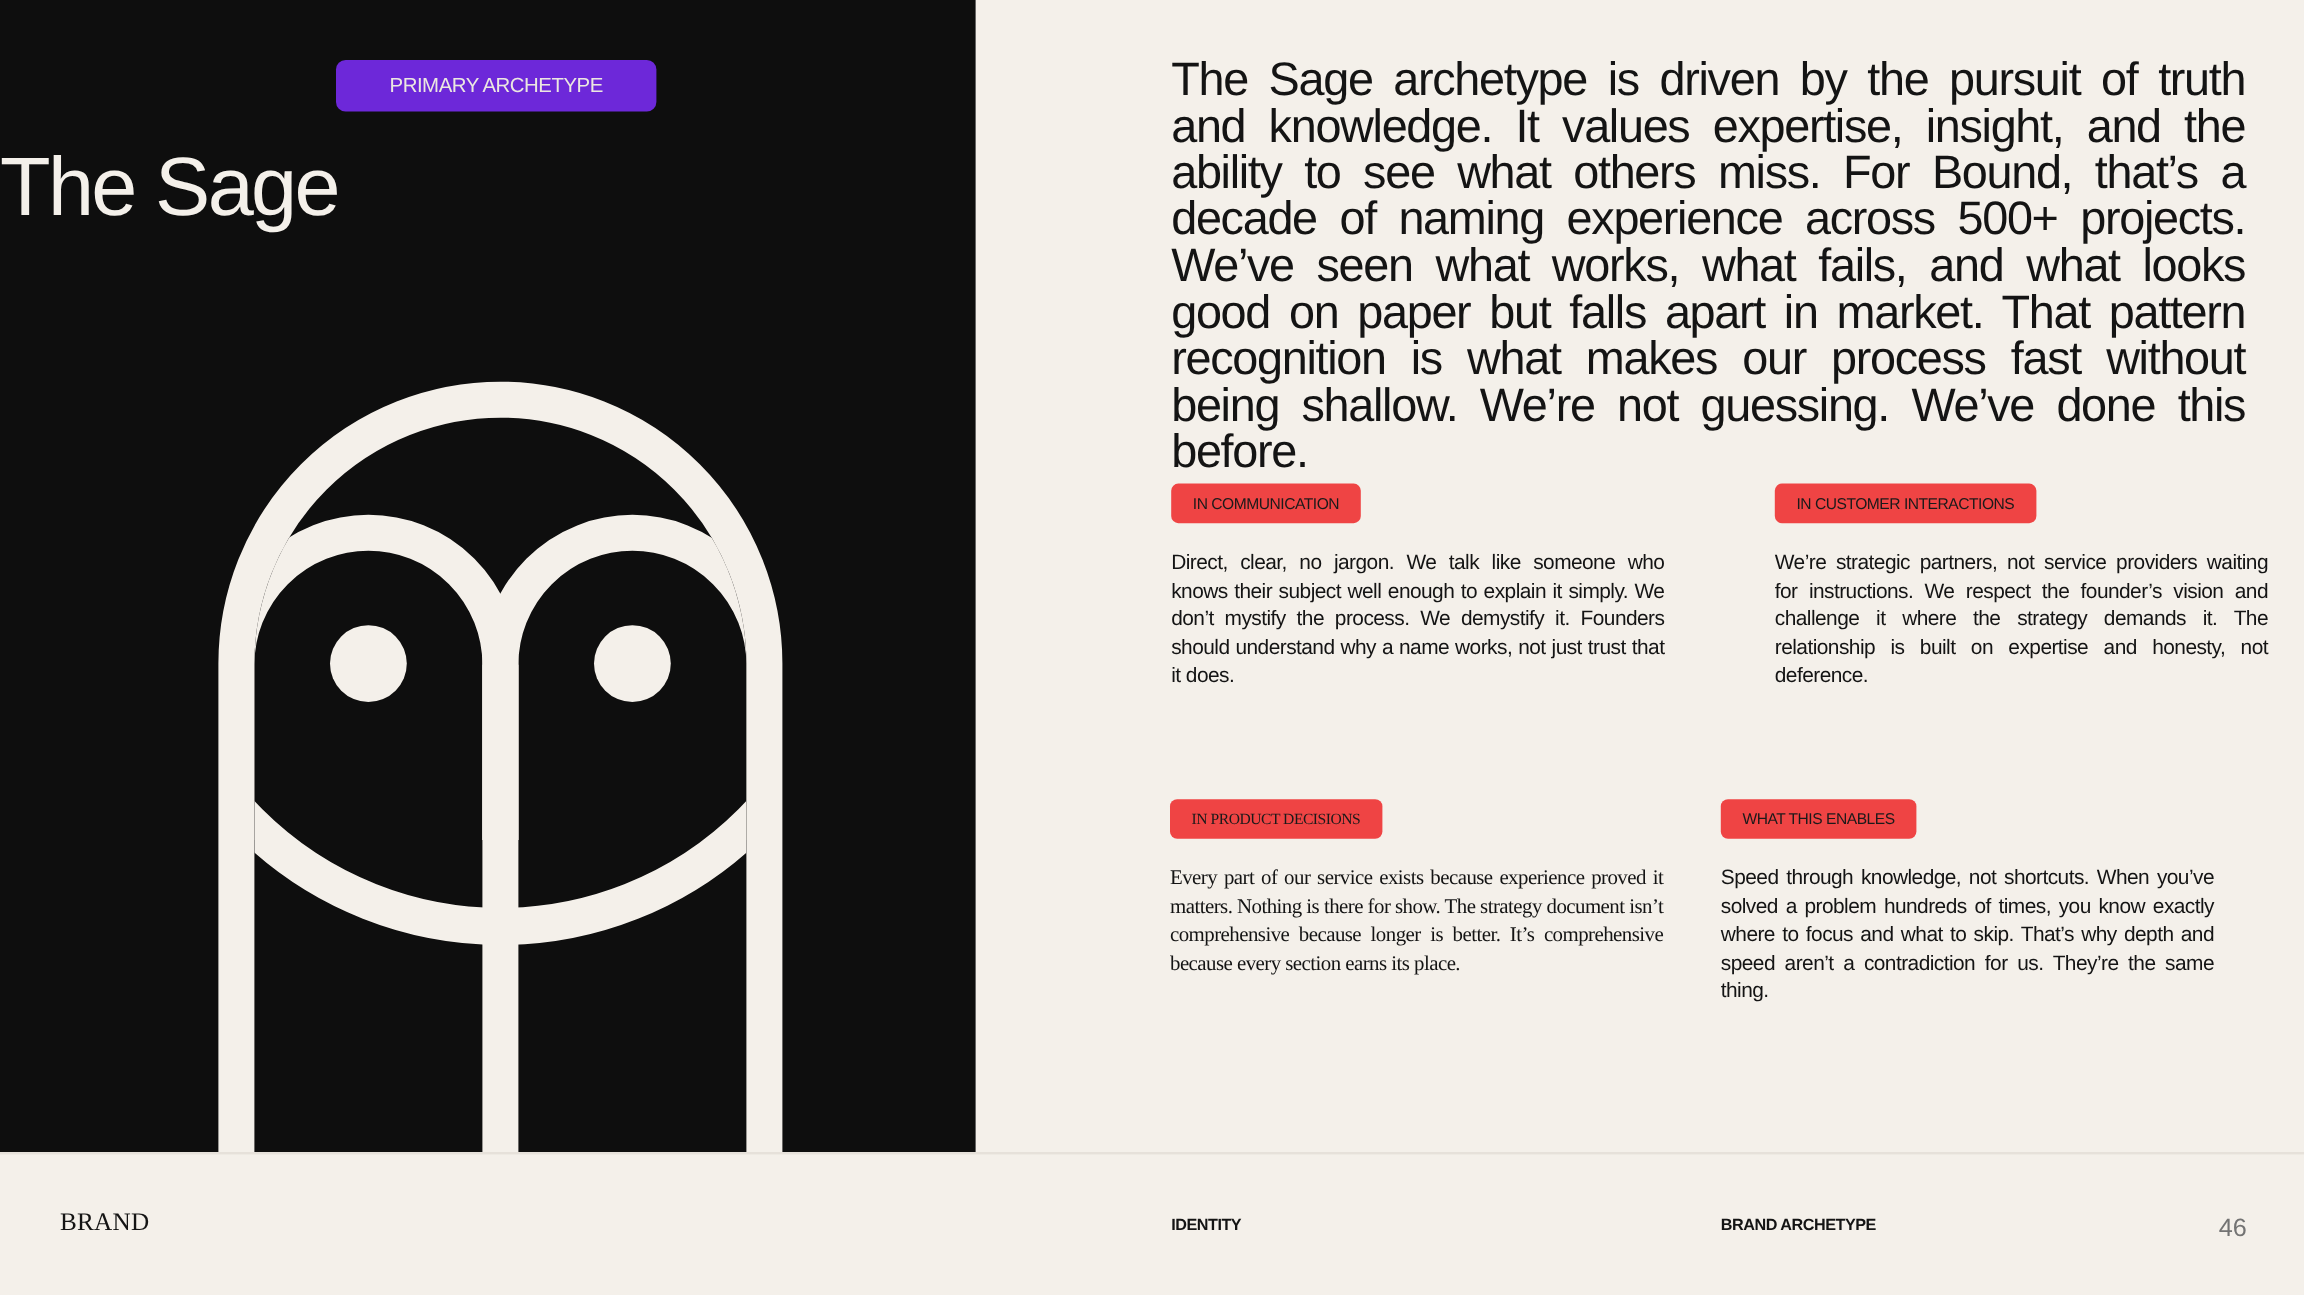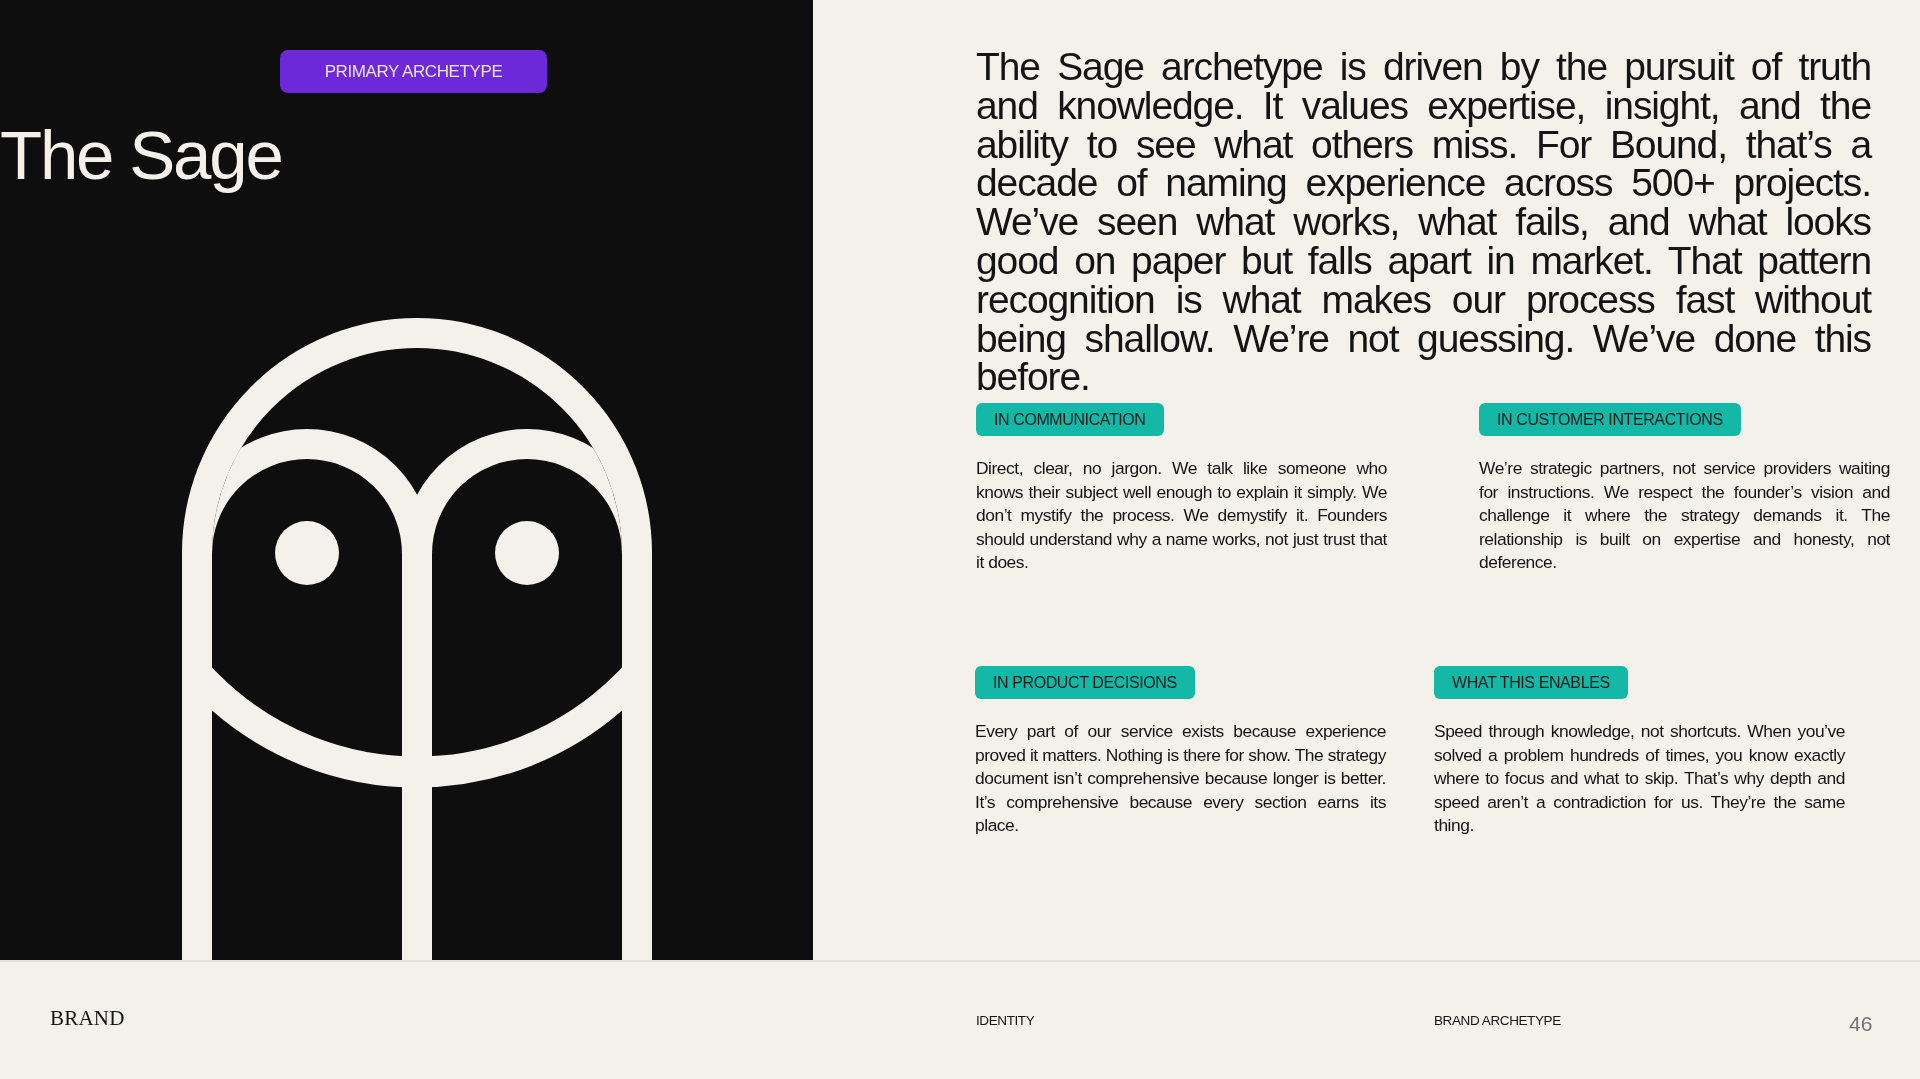--- a/index.html
+++ b/index.html
@@ -64,23 +64,23 @@
     }
     .card {
       position: absolute;
       width: 411px;
     }
     .card-tag {
       display: inline-block;
       height: 33px;
       line-height: 33px;
       padding: 0 18px;
-      background: #14b8a6;
+      background: #ef4444;
       border-radius: 6px;
-      font-size: 16px;
+      font-size: 13px;
       letter-spacing: -0.4px;
       color: #1a1a1a;
       white-space: nowrap;
     }
     .card-body {
       margin: 21px 0 0 0;
       font-size: 17.4px;
       line-height: 23.5px;
       letter-spacing: -0.45px;
       text-align: justify;
@@ -100,20 +100,21 @@
       letter-spacing: 0.2px;
       color: #141414;
     }
     .footer-label {
       position: absolute;
       top: 1013px;
       font-size: 13.5px;
       letter-spacing: -0.4px;
       color: #141414;
       white-space: nowrap;
+      font-weight: bold;
     }
     .footer-page {
       position: absolute;
       left: 1849px; top: 1012px;
       font-size: 21px;
       color: #737373;
     }
   </style>
 </head>
 <body>
@@ -152,21 +153,21 @@
 <div class="card" style="left:976px; top:403px;">
   <span class="card-tag">IN COMMUNICATION</span>
   <p class="card-body">Direct, clear, no jargon. We talk like someone who knows their subject well enough to explain it simply. We don’t mystify the process. We demystify it. Founders should understand why a name works, not just trust that it does.</p>
 </div>
 
 <div class="card" style="left:1435px; top:403px;margin-left:44px;">
   <span class="card-tag">IN CUSTOMER INTERACTIONS</span>
   <p class="card-body">We’re strategic partners, not service providers waiting for instructions. We respect the founder’s vision and challenge it where the strategy demands it. The relationship is built on expertise and honesty, not deference.</p>
 </div>
 
-<div class="card" style="left:975px; top:666px;">
+<div class="card" style="left:975px; top:666px;font-family:Liberation Serif, serif;">
   <span class="card-tag">IN PRODUCT DECISIONS</span>
   <p class="card-body">Every part of our service exists because experience proved it matters. Nothing is there for show. The strategy document isn’t comprehensive because longer is better. It’s comprehensive because every section earns its place.</p>
 </div>
 
 <div class="card" style="left:1434px; top:666px;">
   <span class="card-tag">WHAT THIS ENABLES</span>
   <p class="card-body">Speed through knowledge, not shortcuts. When you’ve solved a problem hundreds of times, you know exactly where to focus and what to skip. That’s why depth and speed aren’t a contradiction for us. They’re the same thing.</p>
 </div>
 
 <div class="footer-divider"></div>

